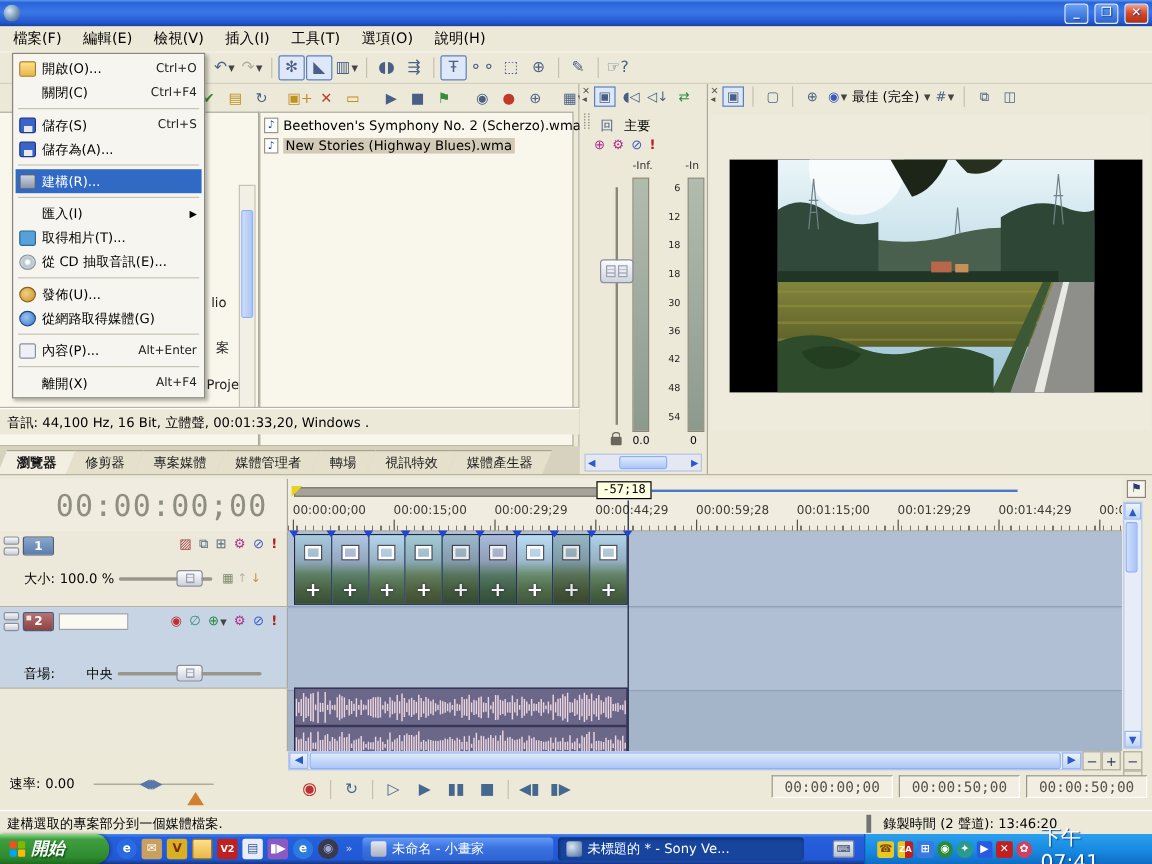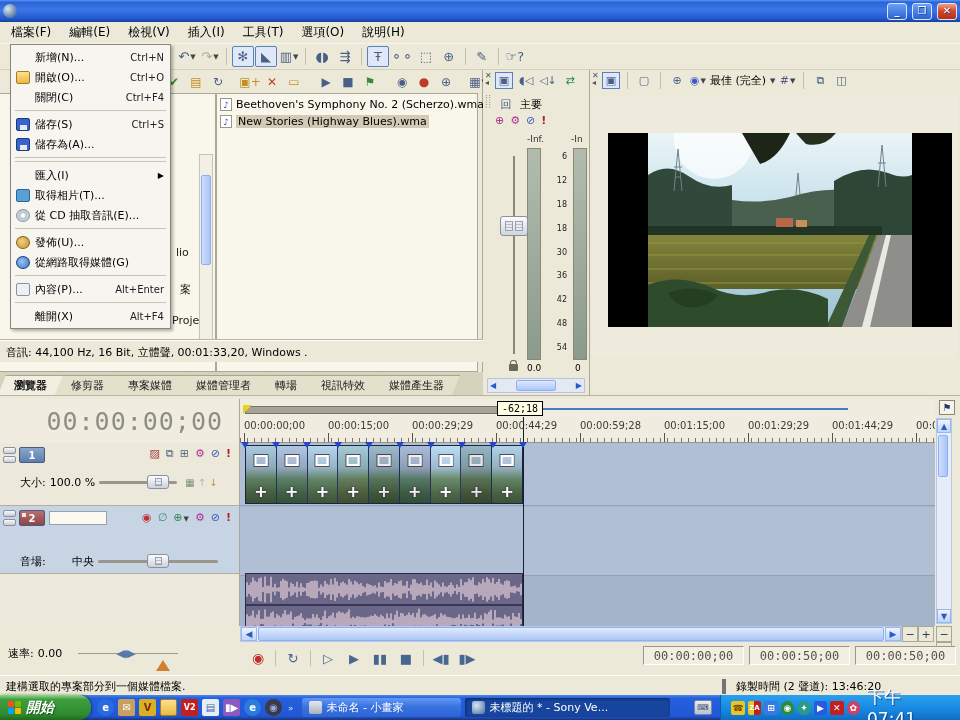--- a/index.html
+++ b/index.html
@@ -578,21 +578,21 @@
       <span class="pbtn">◀▮</span>
       <span class="pbtn">▮▶</span>
       <div id="tc-boxes">
         <span class="tcbox">00:00:00;00</span>
         <span class="tcbox">00:00:50;00</span>
         <span class="tcbox">00:00:50;00</span>
       </div>
     </div>
   </div>
 
-  <div id="tooltip">-62;18</div>
+  <div id="tooltip">-57;18</div>
 
   <div id="statusbar">
     <span>建構選取的專案部分到一個媒體檔案.</span>
     <span id="sb-right">錄製時間 (2 聲道): 13:46:20</span>
   </div>
 
   <div id="taskbar">
     <div id="start-btn">
       <span class="winflag">
           <i></i>
@@ -631,45 +631,44 @@
       <span class="tray-ic" style="background:#2a9a8a;border-radius:50%">✦</span>
       <span class="tray-ic" style="background:#2a5ae0">▶</span>
       <span class="tray-ic" style="background:#c02020">✕</span>
       <span class="tray-ic" style="background:#d04060;border-radius:50%">✿</span>
       <span id="clock">下午 07:41</span>
     </div>
   </div>
 
   <div id="file-menu">
     <div class="mi">
-        <span class="mic none"></span>
-        <span class="mlab">新增(N)...</span>
-        <span class="msc">Ctrl+N</span>
-      </div>
-    <div class="mi">
         <span class="mic folder"></span>
         <span class="mlab">開啟(O)...</span>
         <span class="msc">Ctrl+O</span>
       </div>
     <div class="mi">
         <span class="mic none"></span>
         <span class="mlab">關閉(C)</span>
         <span class="msc">Ctrl+F4</span>
       </div>
     <div class="msep"></div>
     <div class="mi">
         <span class="mic floppy"></span>
         <span class="mlab">儲存(S)</span>
         <span class="msc">Ctrl+S</span>
       </div>
     <div class="mi">
         <span class="mic floppy"></span>
         <span class="mlab">儲存為(A)...</span>
       </div>
     <div class="msep"></div>
+    <div class="mi hl">
+        <span class="mic render"></span>
+        <span class="mlab">建構(R)...</span>
+      </div>
     <div class="msep"></div>
     <div class="mi">
         <span class="mic none"></span>
         <span class="mlab">匯入(I)</span>
         <span class="subarrow">▶</span>
       </div>
     <div class="mi">
         <span class="mic photo"></span>
         <span class="mlab">取得相片(T)...</span>
       </div>

